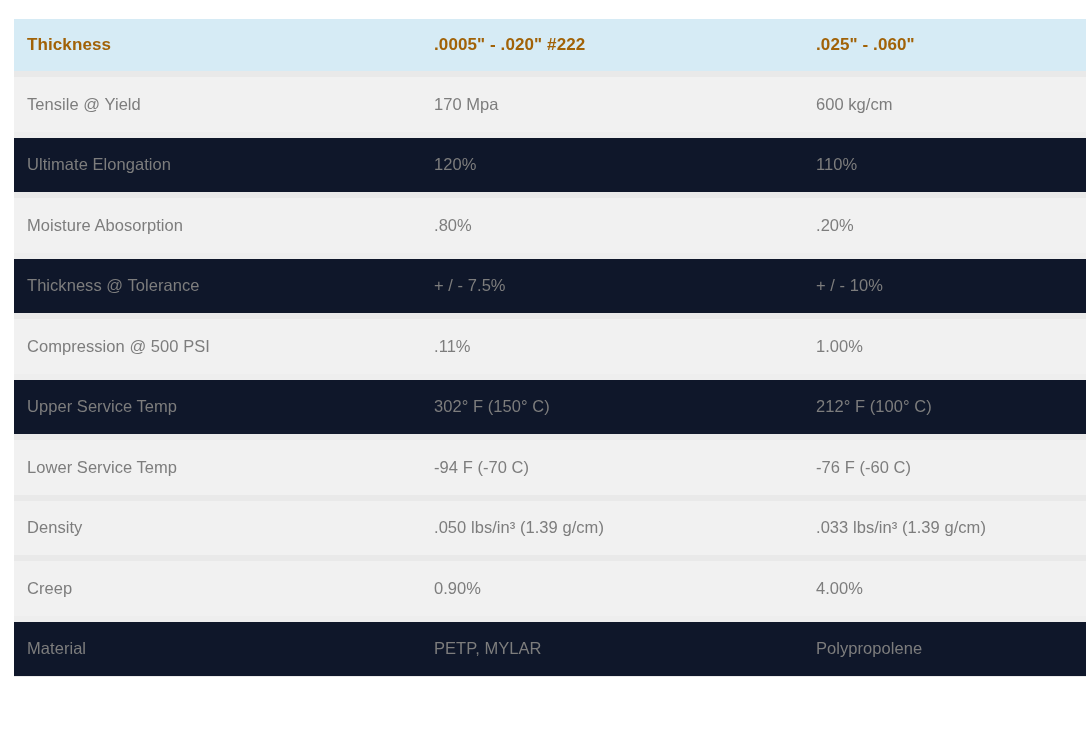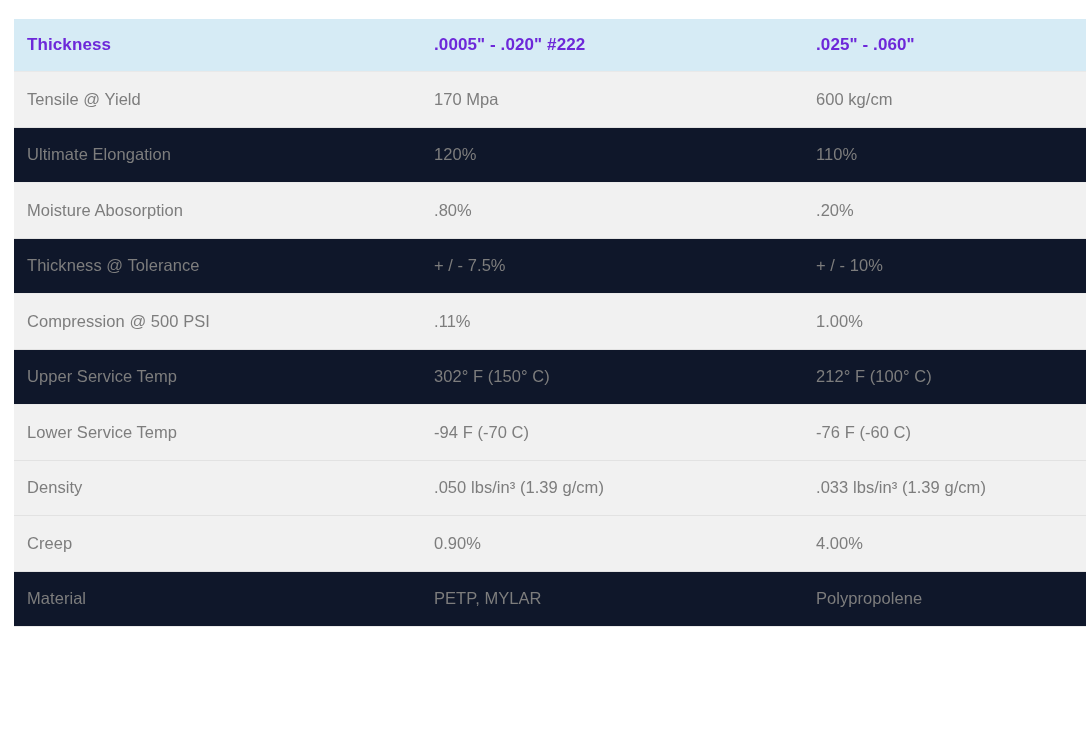--- a/index.html
+++ b/index.html
@@ -31,40 +31,40 @@
     table-layout: fixed;
     font-size: 16.5px;
   }
 
   .spec-table col.c-label { width: 407px; }
   .spec-table col.c-v1    { width: 382px; }
   .spec-table col.c-v2    { width: 283px; }
 
   .spec-table thead th {
     background: #d6ebf5;
-    color: #6d28d9;
+    color: #a16207;
     font-weight: bold;
     font-size: 17px;
     text-align: left;
     height: 52px;
     padding: 0 0 0 13px;
     vertical-align: middle;
     border: none;
     letter-spacing: 0.1px;
     margin-left: 6px;
   }
 
   .spec-table tbody td {
     color: #7d7d7d;
     font-weight: normal;
     text-align: left;
     height: 54.5px;
     padding: 0 0 0 13px;
     vertical-align: middle;
-    border-top: 1px solid #22c55e;
+    border-top: 6px solid #22c55e;
     border-bottom: 1px solid #e4e4e4;
     letter-spacing: 0.05px;
     white-space: nowrap;
     overflow: hidden;
   }
 
   .spec-table tbody tr.odd td {
     background: #f1f1f1;
   }
   .spec-table tbody tr.even td {

